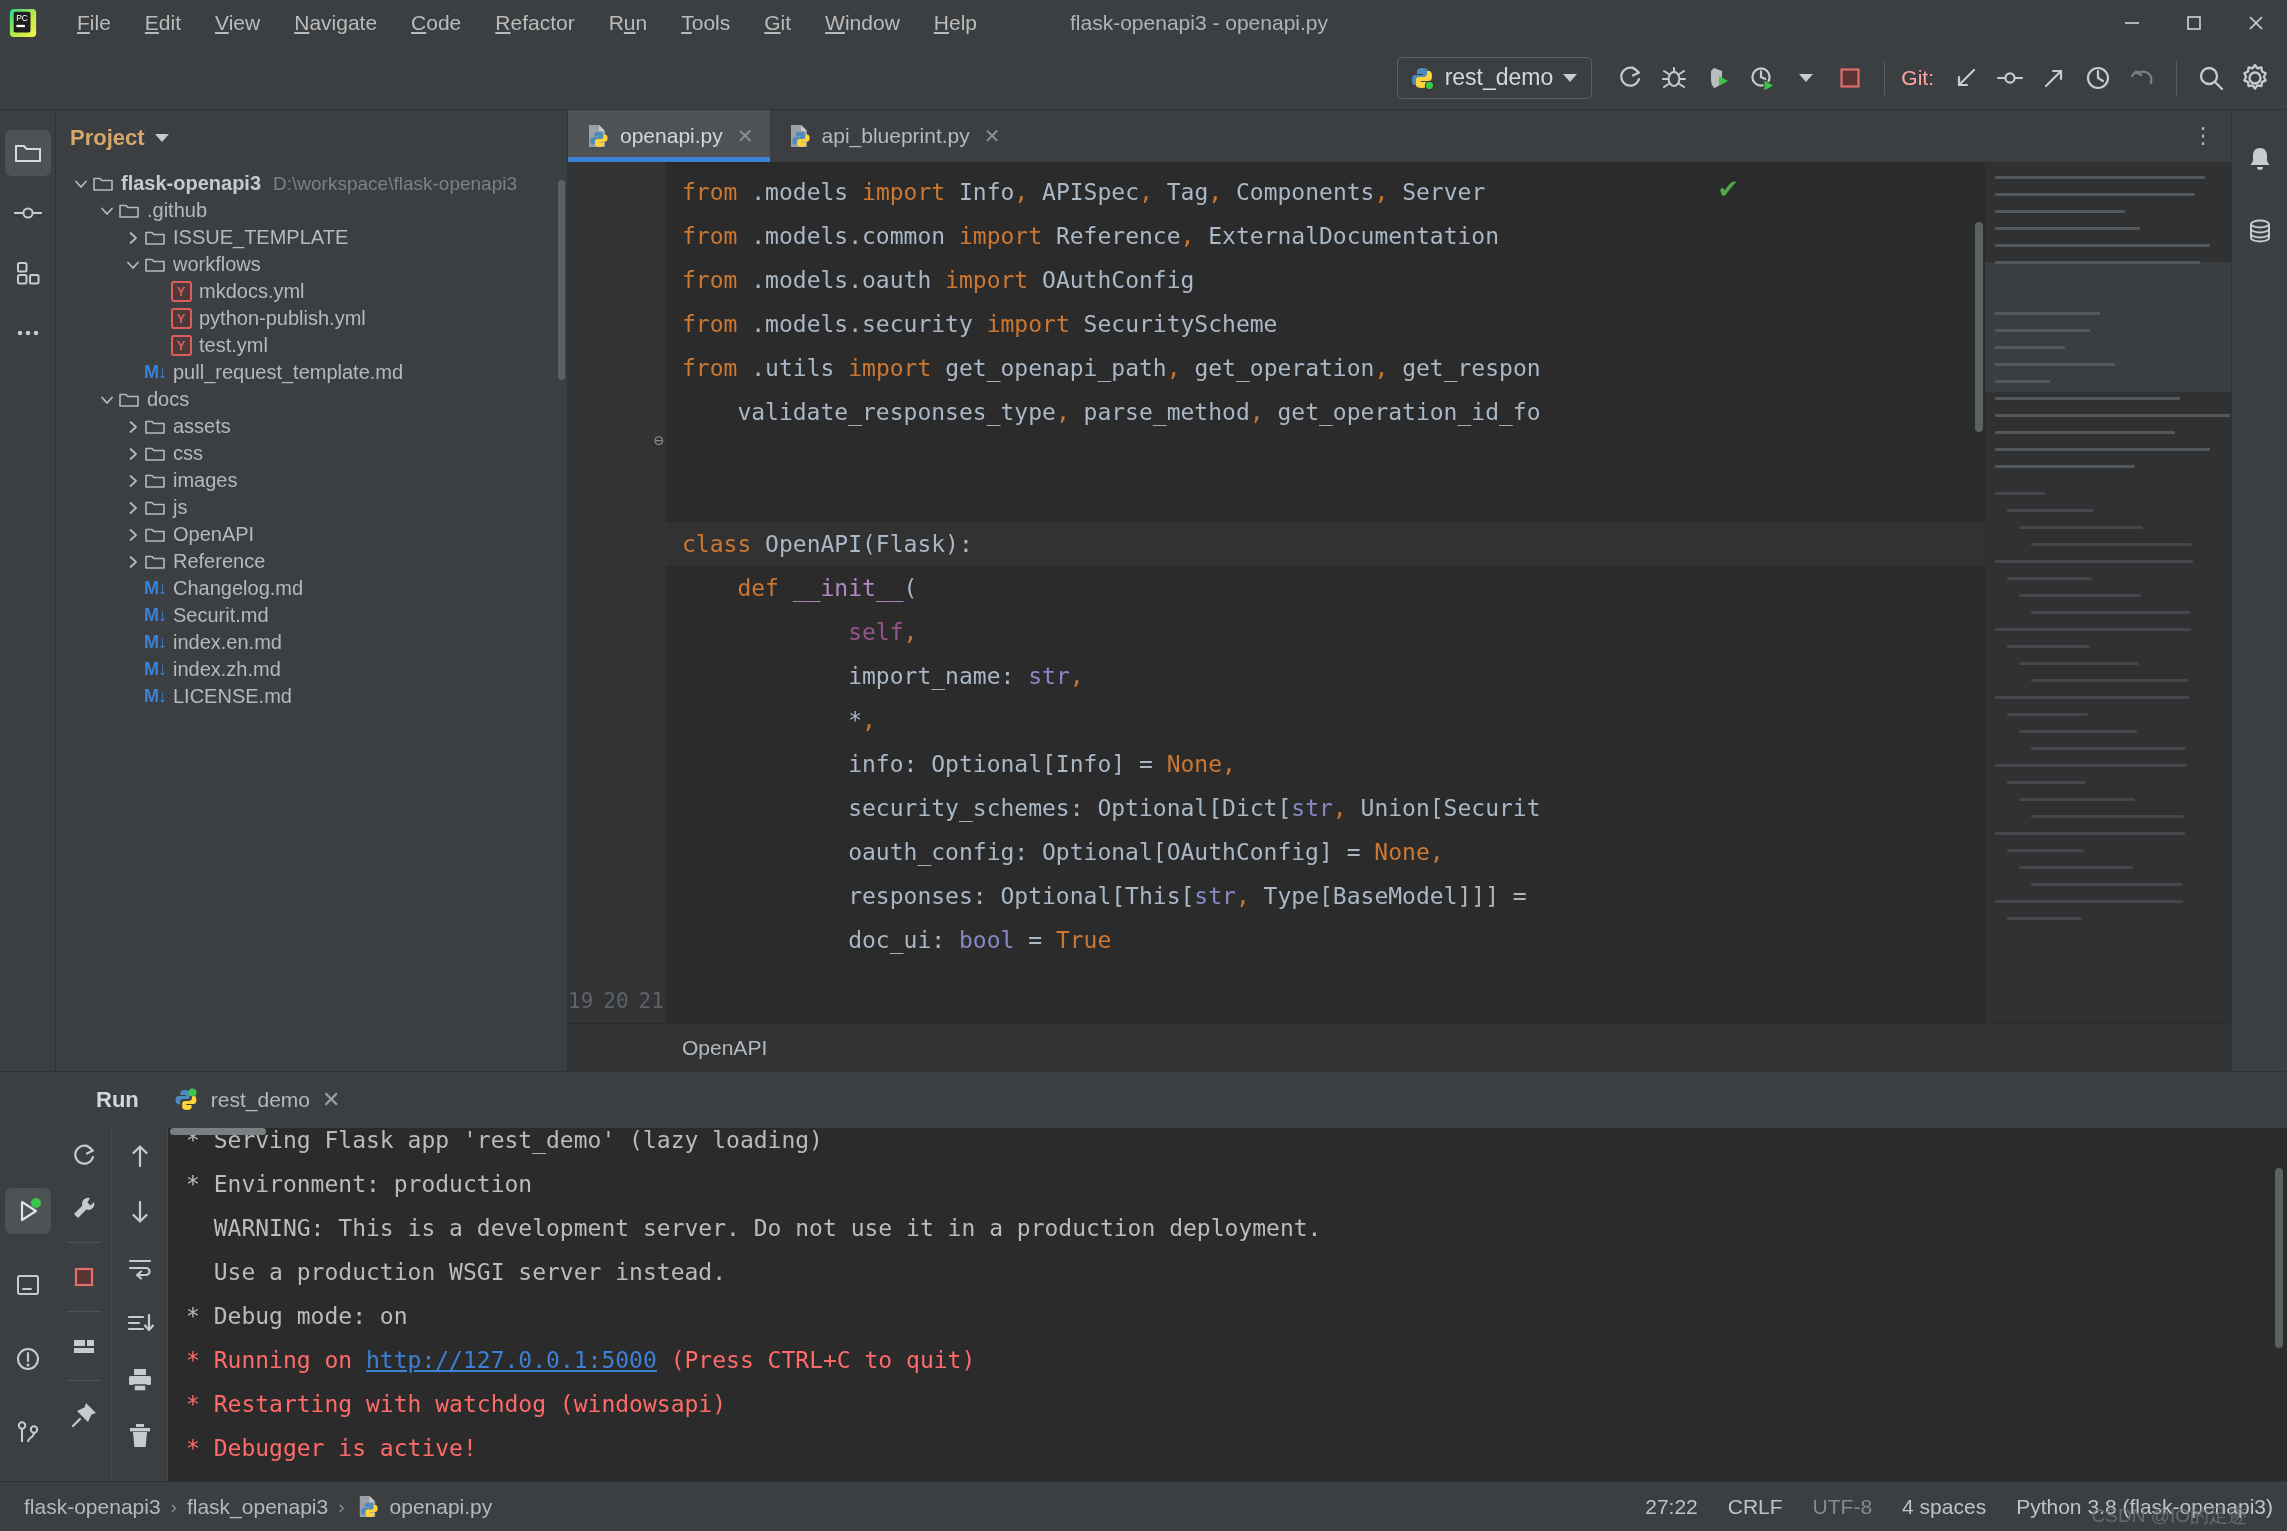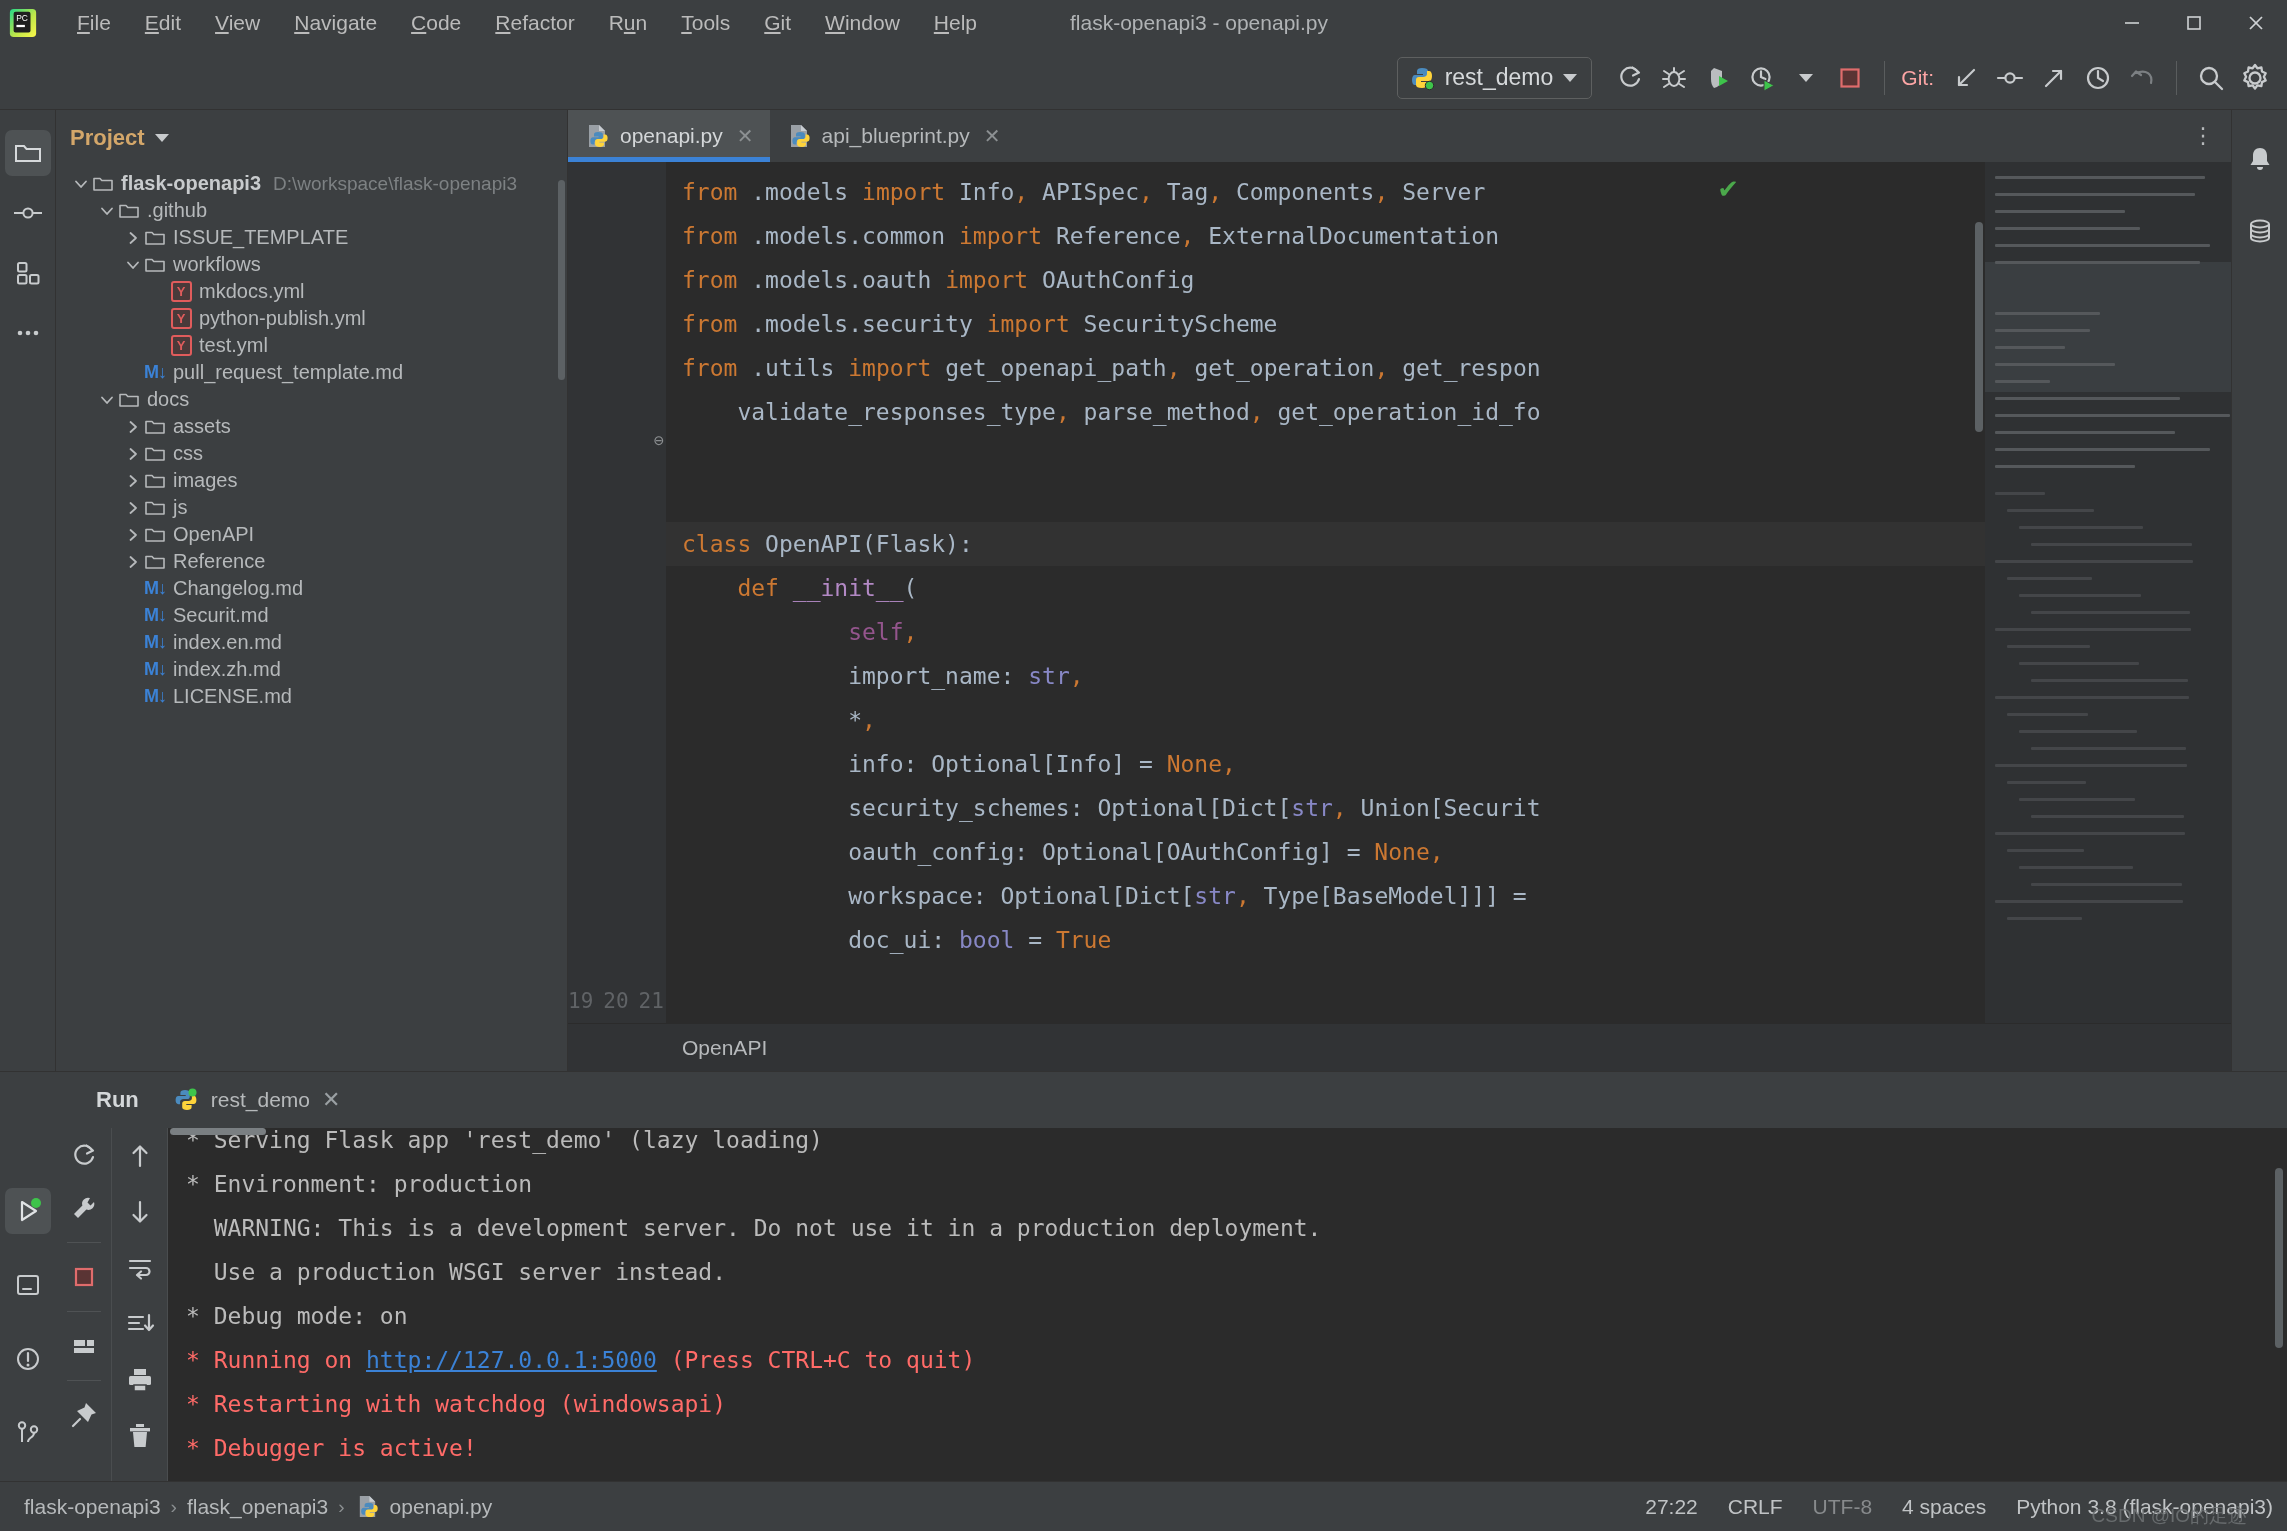--- a/index.html
+++ b/index.html
@@ -649,21 +649,21 @@
             <div class="cline"></div>
             <div class="cline"></div>
             <div class="cline hl"><span class="kw">class </span><span class="plain">OpenAPI(Flask):</span></div>
             <div class="cline"><span class="plain">    </span><span class="kw">def </span><span class="fn">__init__</span><span class="plain">(</span></div>
             <div class="cline"><span class="plain">            </span><span class="selfk">self</span><span class="pun">,</span></div>
             <div class="cline"><span class="plain">            import_name: </span><span class="typ">str</span><span class="pun">,</span></div>
             <div class="cline"><span class="plain">            *</span><span class="pun">,</span></div>
             <div class="cline"><span class="plain">            info: Optional[Info] = </span><span class="kw">None</span><span class="pun">,</span></div>
             <div class="cline"><span class="plain">            security_schemes: Optional[Dict[</span><span class="typ">str</span><span class="pun">,</span><span class="plain"> Union[Securit</span></div>
             <div class="cline"><span class="plain">            oauth_config: Optional[OAuthConfig] = </span><span class="kw">None</span><span class="pun">,</span></div>
-            <div class="cline"><span class="plain">            workspace: Optional[Dict[</span><span class="typ">str</span><span class="pun">,</span><span class="plain"> Type[BaseModel]]] = </span></div>
+            <div class="cline"><span class="plain">            responses: Optional[This[</span><span class="typ">str</span><span class="pun">,</span><span class="plain"> Type[BaseModel]]] = </span></div>
             <div class="cline"><span class="plain">            doc_ui: </span><span class="typ">bool</span><span class="plain"> = </span><span class="kw">True</span></div>
           </div>
         <div class="ed-scroll" style="top:60px;height:210px;"></div>
         <div class="minimap" id="minimap">
           <div class="mm-view" style="top:100px;height:130px;"></div>
         <div class="mm-line" style="left: 10px; top: 14px; width: 210px;"></div>
             <div class="mm-line" style="left: 10px; top: 31px; width: 200px;"></div>
             <div class="mm-line" style="left: 10px; top: 48px; width: 130px;"></div>
             <div class="mm-line" style="left: 10px; top: 65px; width: 145px;"></div>
             <div class="mm-line" style="left: 10px; top: 82px; width: 215px;"></div>

